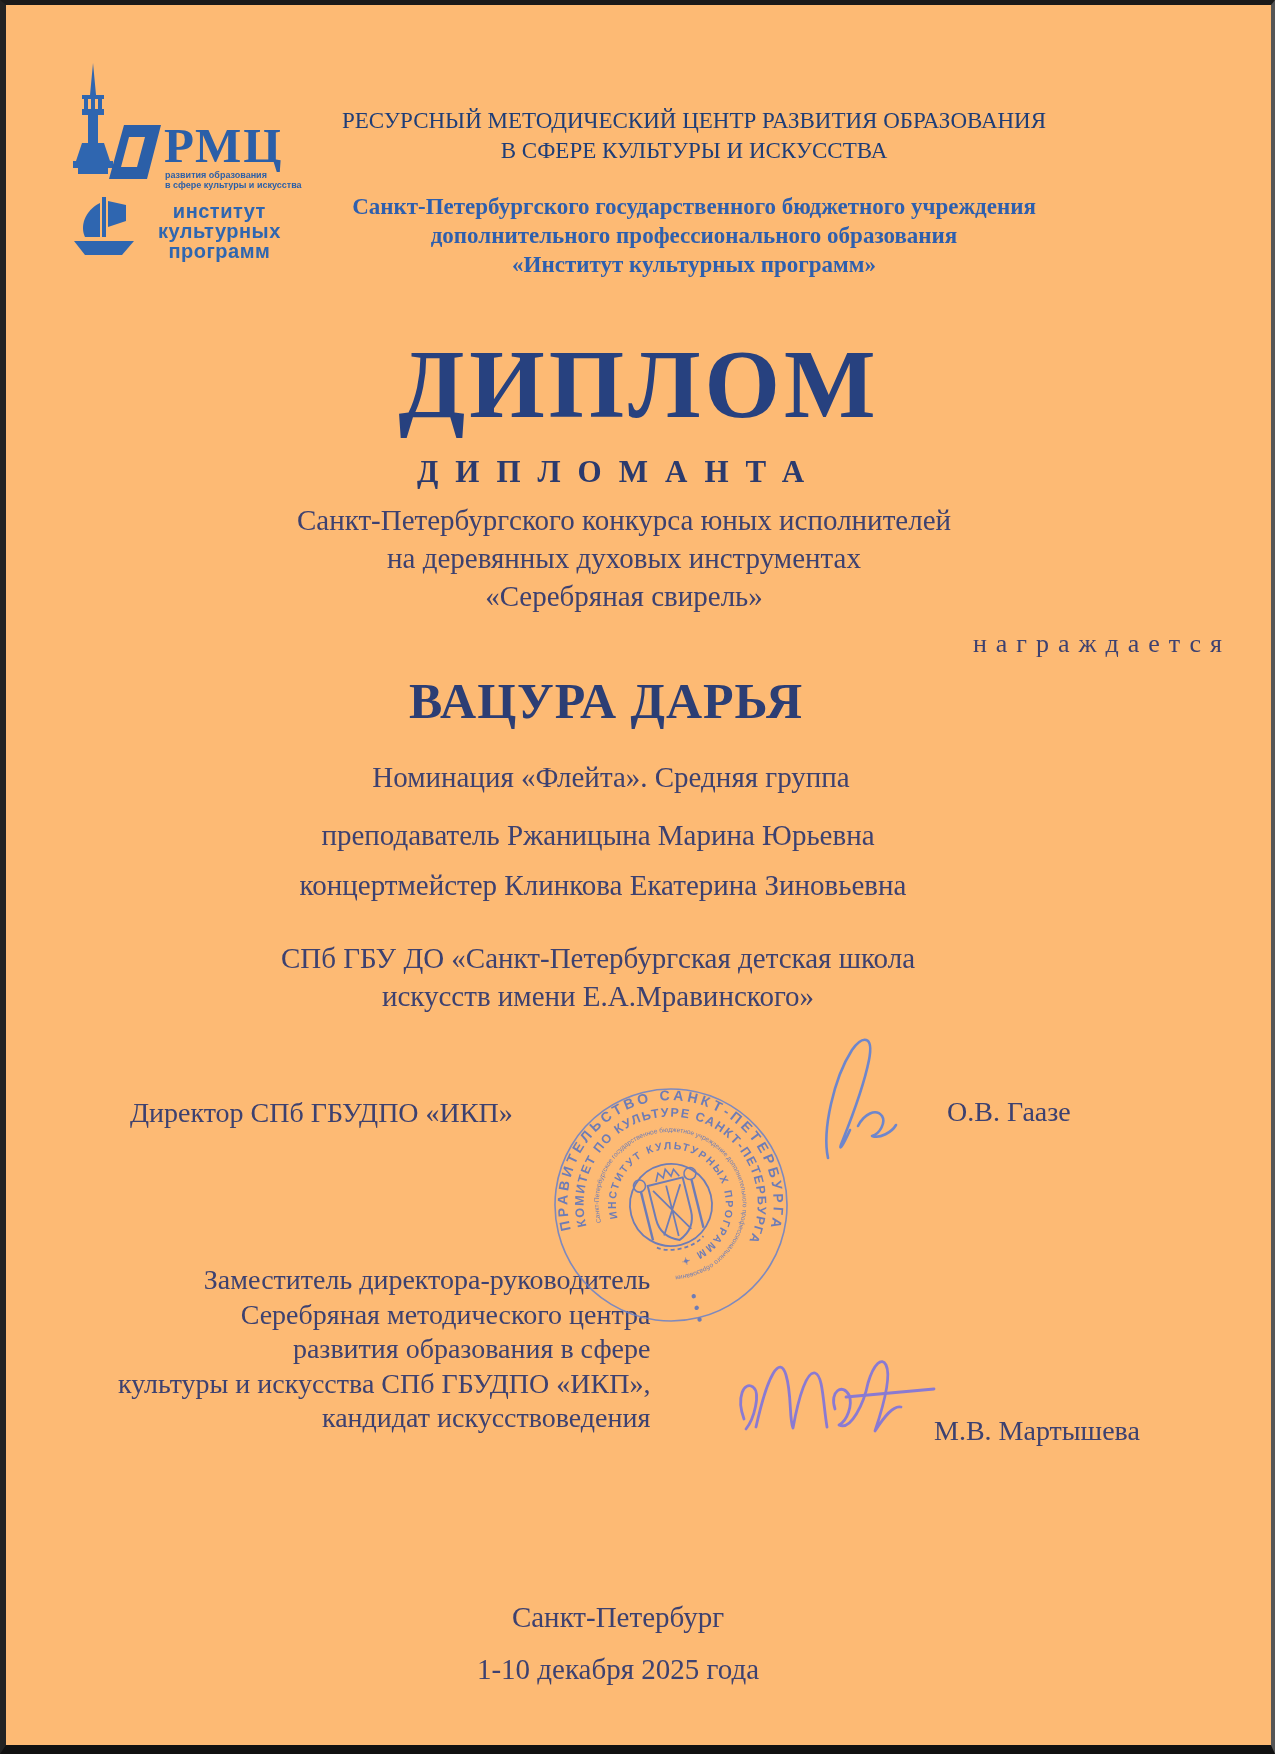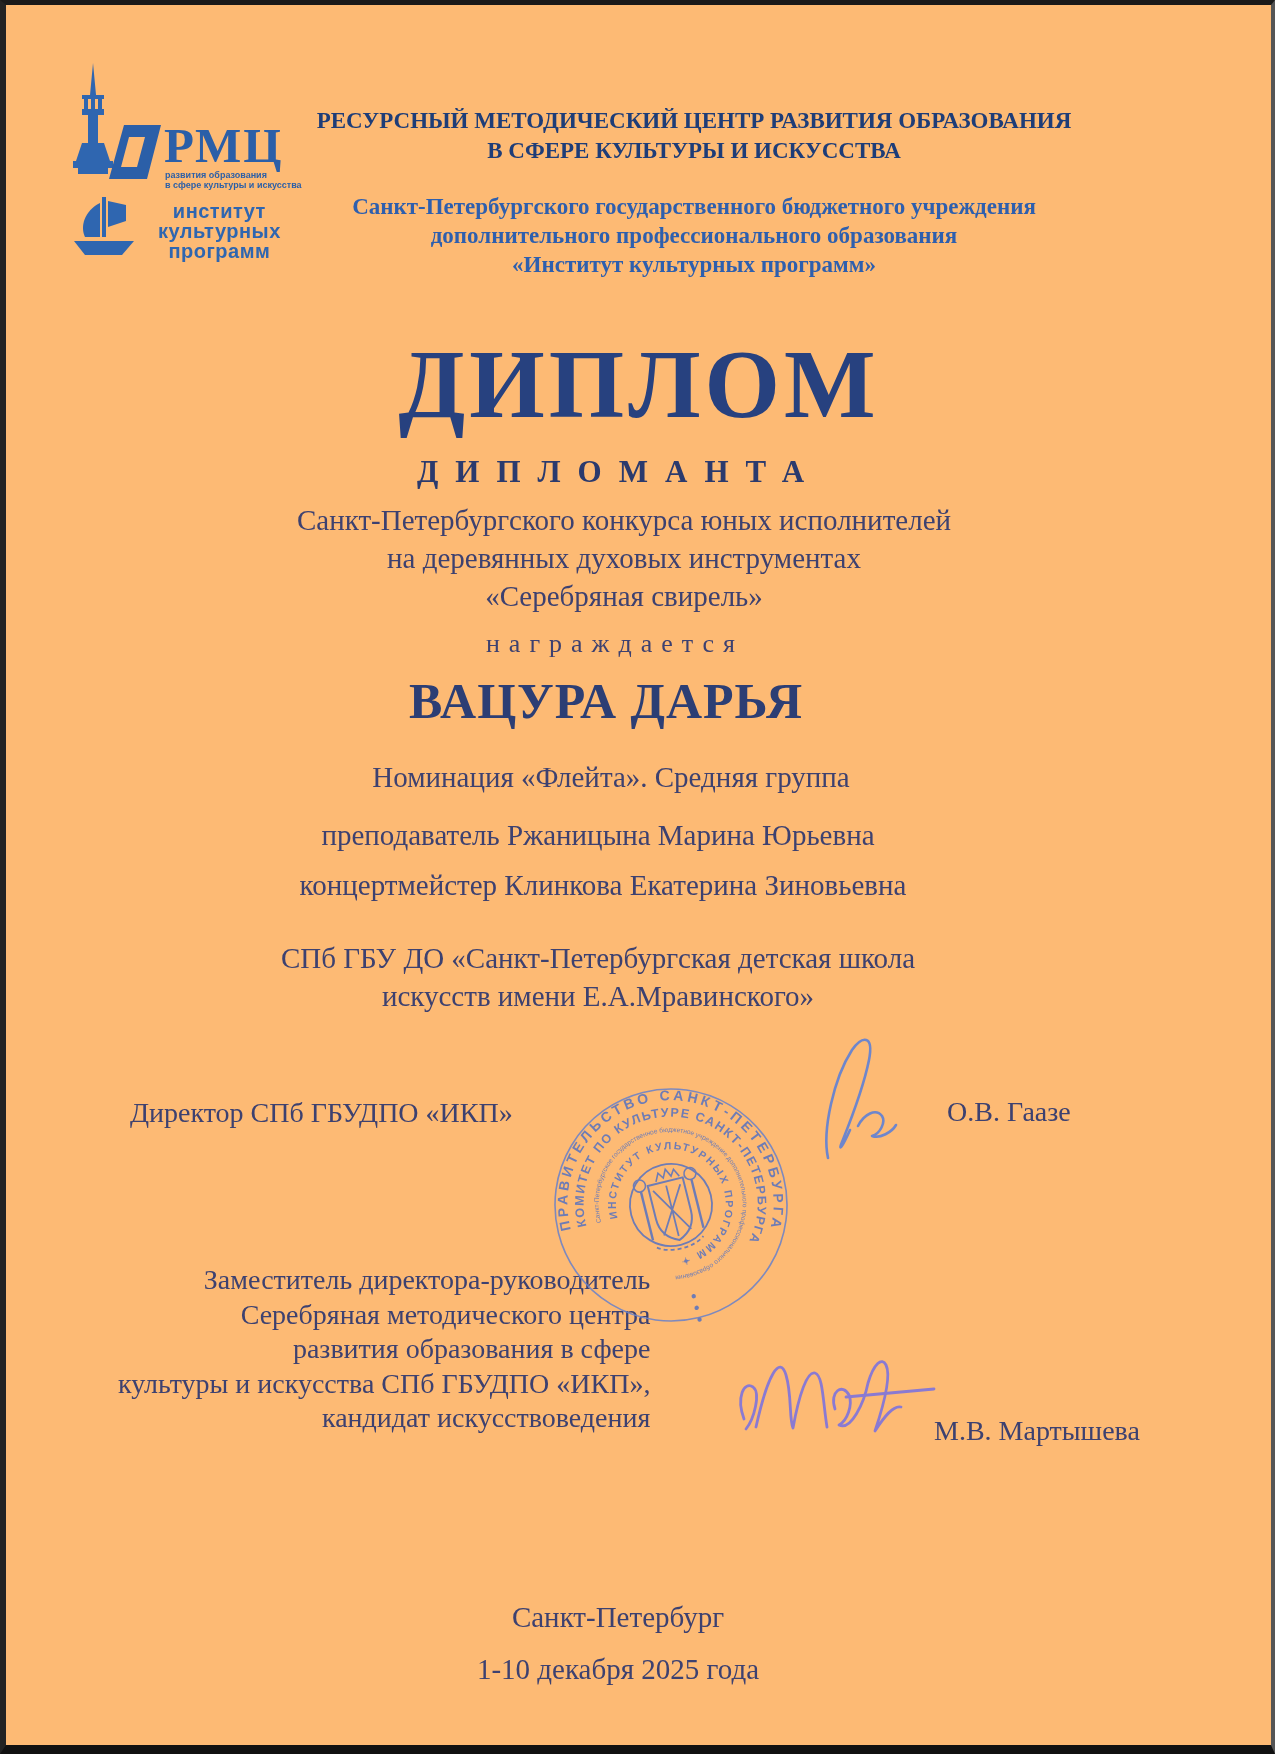--- a/index.html
+++ b/index.html
@@ -7,21 +7,21 @@
     position:relative; width:1275px; height:1754px;
     background:#fdba74; overflow:hidden;
     border-top:5px solid #1a1a1a; border-left:6px solid #232323;
     border-right:4px solid #555; border-bottom:9px solid #111;
     box-sizing:border-box;
     font-family:"Liberation Serif","DejaVu Serif",serif;
   }
   .abs{position:absolute;}
   .ctr{text-align:center;}
   .body-text{color:#3d4170; font-size:29px;}
-  .header-navy{color:#1e3d78; font-weight:bold;}
+  .header-navy{color:#1e3d78; font-weight:normal;}
   .header-blue{color:#2e5fae; font-weight:bold;}
   .nobreak{white-space:nowrap;}
 
   
   .rmc-abbr{color:#2b5fa8; font-weight:bold; font-size:49px; letter-spacing:2px; line-height:1;}
   .rmc-tagline{color:#2b5fa8; font-size:9px; font-weight:bold; line-height:10px;
                font-family:"Liberation Sans",sans-serif;}
   .ikp-text{color:#2f66b0; font-weight:bold; font-size:20px; line-height:20px;
             font-family:"Liberation Sans",sans-serif; letter-spacing:0.5px;}
 
@@ -102,21 +102,21 @@
   <div class="abs ctr diploma-title" style="left:33px; top:331px; width:1200px;">ДИПЛОМ</div>
 
   <div class="abs ctr diploma-subtitle" style="left:13px; top:449px; width:1200px;">ДИПЛОМАНТА</div>
 
   <div class="abs ctr competition" style="left:8px; top:496px; width:1220px;">
     <div>Санкт-Петербургского конкурса юных исполнителей</div>
     <div>на деревянных духовых инструментах</div>
     <div>«Серебряная свирель»</div>
   </div>
 
-  <div class="abs ctr award-word" style="left:9px; top:624px; width:1200px;">награждается</div>
+  <div class="abs ctr award-word" style="left:25px; top:624px; width:1200px;text-align:right;">награждается</div>
 
   <div class="abs ctr laureate" style="left:0px; top:667px; width:1200px;">ВАЦУРА ДАРЬЯ</div>
 
   <div class="abs ctr body-text" style="left:5px; top:756px; width:1200px;">Номинация «Флейта». Средняя группа</div>
 
   <div class="abs ctr body-text" style="left:0px; top:814px; width:1184px;">преподаватель Ржаницына Марина Юрьевна</div>
 
   <div class="abs ctr body-text" style="left:0px; top:864px; width:1194px;">концертмейстер Клинкова Екатерина Зиновьевна</div>
 
   <div class="abs ctr body-text" style="left:0px; top:934px; width:1184px; line-height:38px;">

